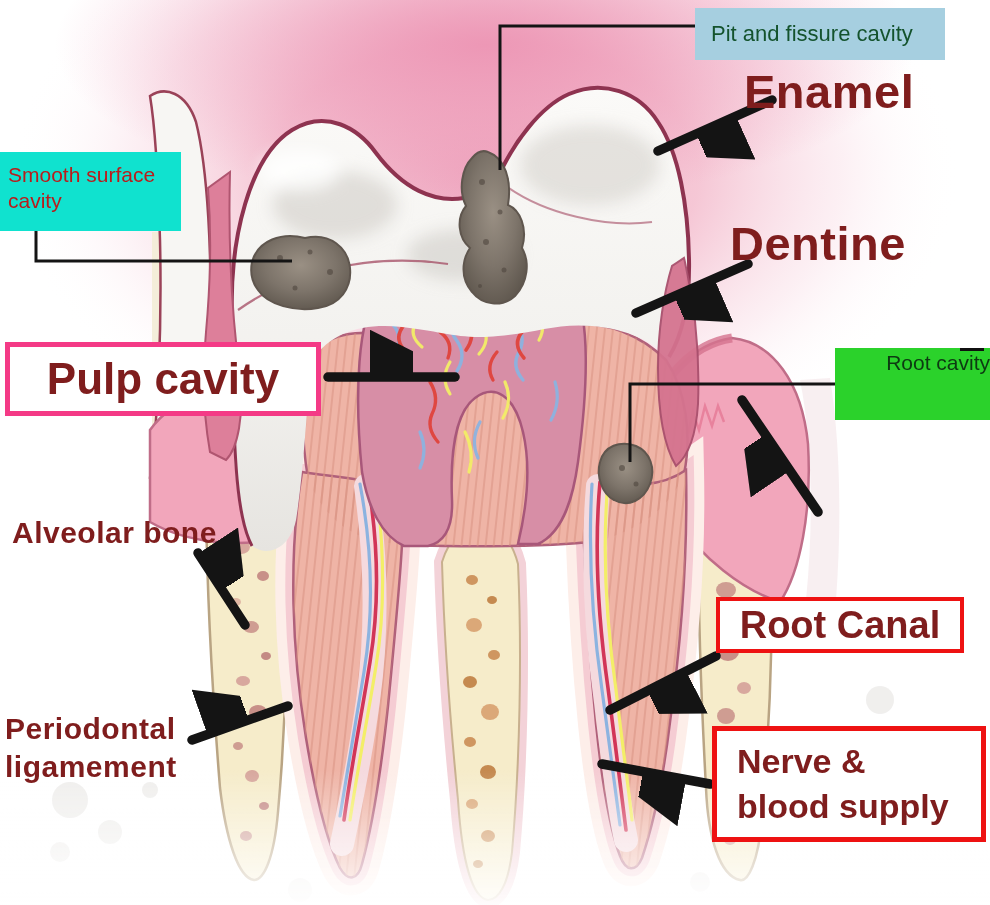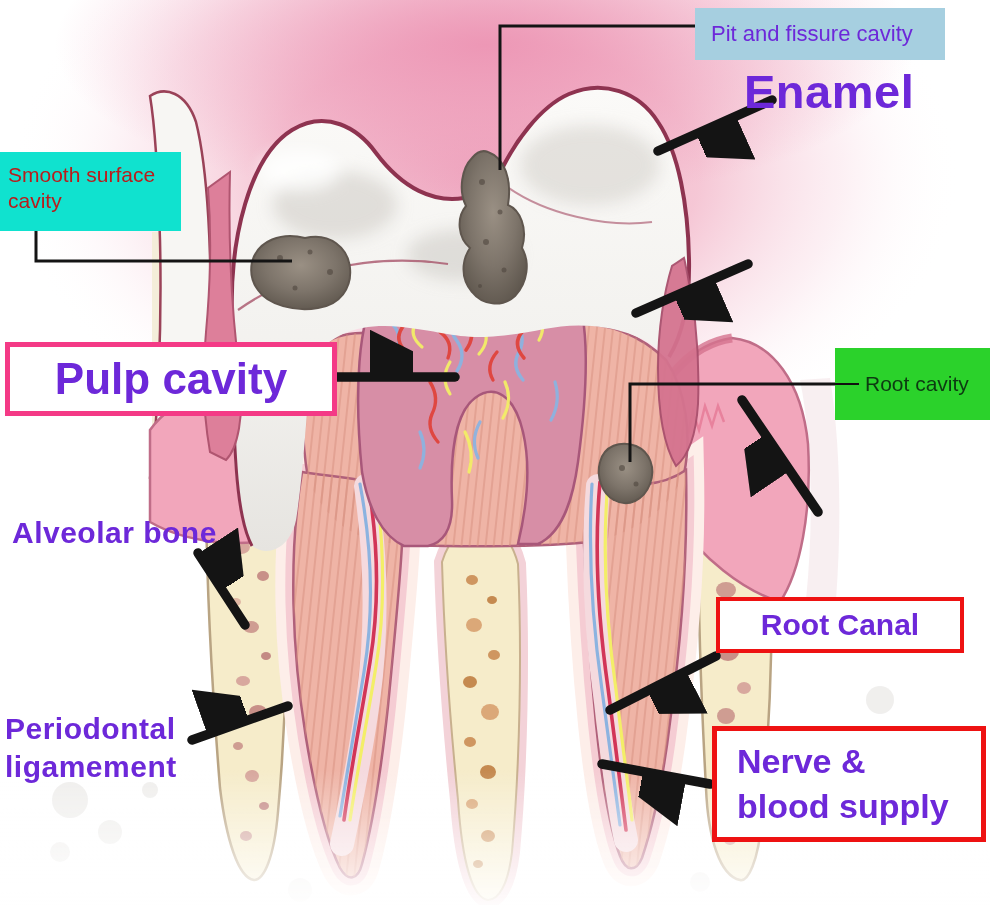--- a/index.html
+++ b/index.html
@@ -1,36 +1,36 @@
 <!DOCTYPE html>
 <html><head>
 <meta charset="utf-8">
 <style>
   html,body{margin:0;padding:0;background:#ffffff;}
   .stage{
     position:relative;width:990px;height:905px;overflow:hidden;
     font-family:"Liberation Sans", sans-serif;background:#ffffff;
   }
   .stage svg.art{position:absolute;left:0;top:0;z-index:1;}
-  .lbl{position:absolute;z-index:2;color:#6d28d9;}
+  .lbl{position:absolute;z-index:2;color:#7f1d1d;}
   .big{font-weight:bold;letter-spacing:0.5px;}
   .pre{white-space:pre-line;}
   
   .box-pit{left:695px;top:8px;width:250px;height:52px;background:#a6cfe0;
-    color:#6d28d9;font-size:22px;line-height:52px;padding-left:16px;box-sizing:border-box;}
+    color:#14532d;font-size:22px;line-height:52px;padding-left:16px;box-sizing:border-box;}
   .box-smooth{left:0;top:152px;width:181px;height:79px;background:#10e2cf;
     color:#b91c1c;font-size:21px;line-height:26px;padding:10px 0 0 8px;box-sizing:border-box;}
   .box-rootcav{left:835px;top:348px;width:155px;height:72px;background:#2bd22b;
-    color:#0d3a12;font-size:21px;display:flex;align-items:center;box-sizing:border-box;}
+    color:#0d3a12;font-size:21px;display:flex;align-items:flex-end;box-sizing:border-box;flex-direction:column;}
   .box-rootcav .dash{display:inline-block;width:24px;height:2.5px;background:#101010;margin-right:6px;flex:0 0 auto;}
   
   .box-pulp{left:5px;top:342px;width:302px;height:64px;background:#ffffff;
-    border:5px solid #f43a86;font-size:44px;font-weight:bold;line-height:64px;text-align:center;padding:0 10px;}
+    border:5px solid #f43a86;font-size:44px;font-weight:bold;line-height:64px;text-align:center;padding:0 2px;}
   .box-rootcanal{left:716px;top:597px;width:240px;height:48px;background:#ffffff;
-    border:4px solid #ee1212;font-size:30px;font-weight:bold;line-height:48px;text-align:center;}
+    border:4px solid #ee1212;font-size:38px;font-weight:bold;line-height:48px;text-align:center;}
   .box-nerve{left:712px;top:726px;width:236px;background:#ffffff;
     border:5px solid #ee1212;font-size:34px;font-weight:bold;line-height:1.32;padding:8px 8px 8px 20px;}
   
   .lbl-enamel{left:744px;top:64px;font-size:47px;}
   .lbl-dentine{left:730px;top:216px;font-size:47px;}
   .lbl-gum{left:780px;top:477px;width:200px;font-size:40px;text-align:center;line-height:1.32;}
   .lbl-alveolar{left:12px;top:516px;font-size:30px;text-align:center;}
   .lbl-perio{left:5px;top:710px;font-size:30px;line-height:1.28;}
 </style>
 </head>
@@ -321,20 +321,21 @@
     </g>
   </svg>
 
   <div class="lbl box-pit">Pit and fissure cavity</div>
 
   <div class="lbl big lbl-enamel">Enamel</div>
 
   <div class="lbl box-smooth pre">Smooth surface
 cavity</div>
 
+  <div class="lbl big lbl-dentine">Dentine</div>
 
   <div class="lbl box-pulp">Pulp cavity</div>
 
   <div class="lbl box-rootcav">
     <span class="dash"></span>
     <span>Root cavity</span>
   </div>
 
 
   <div class="lbl big lbl-alveolar">Alveolar bone</div>

